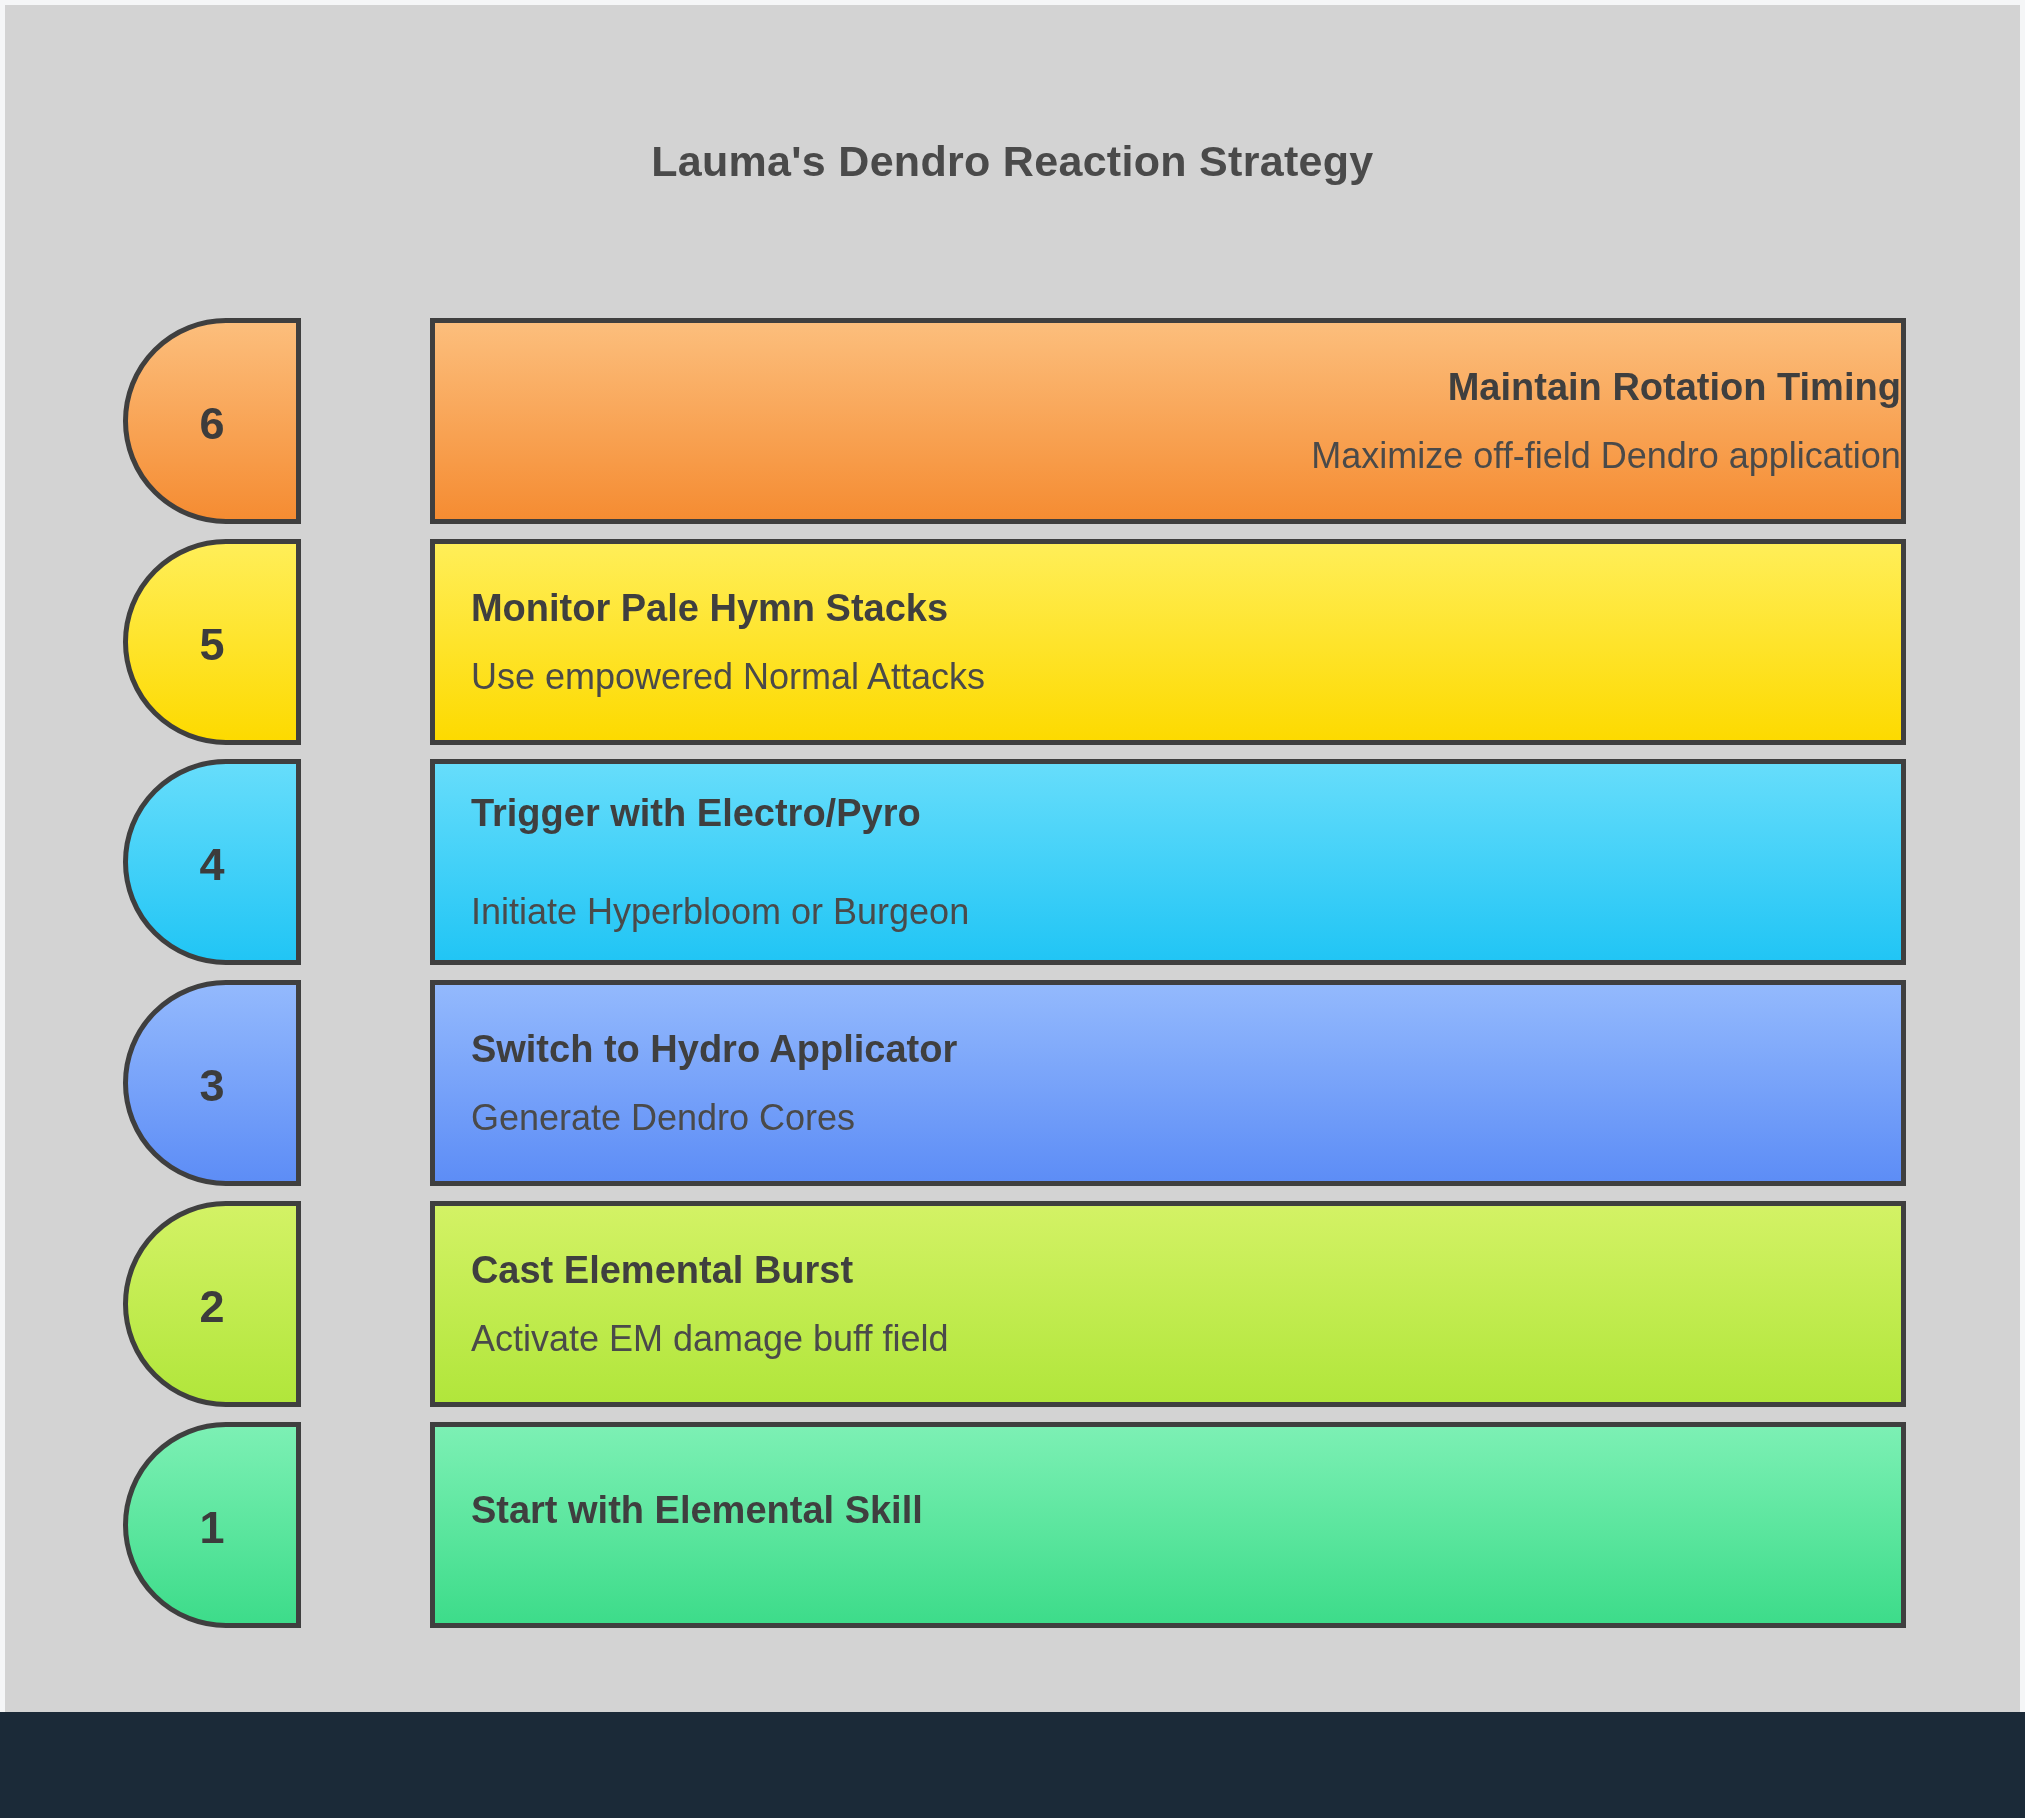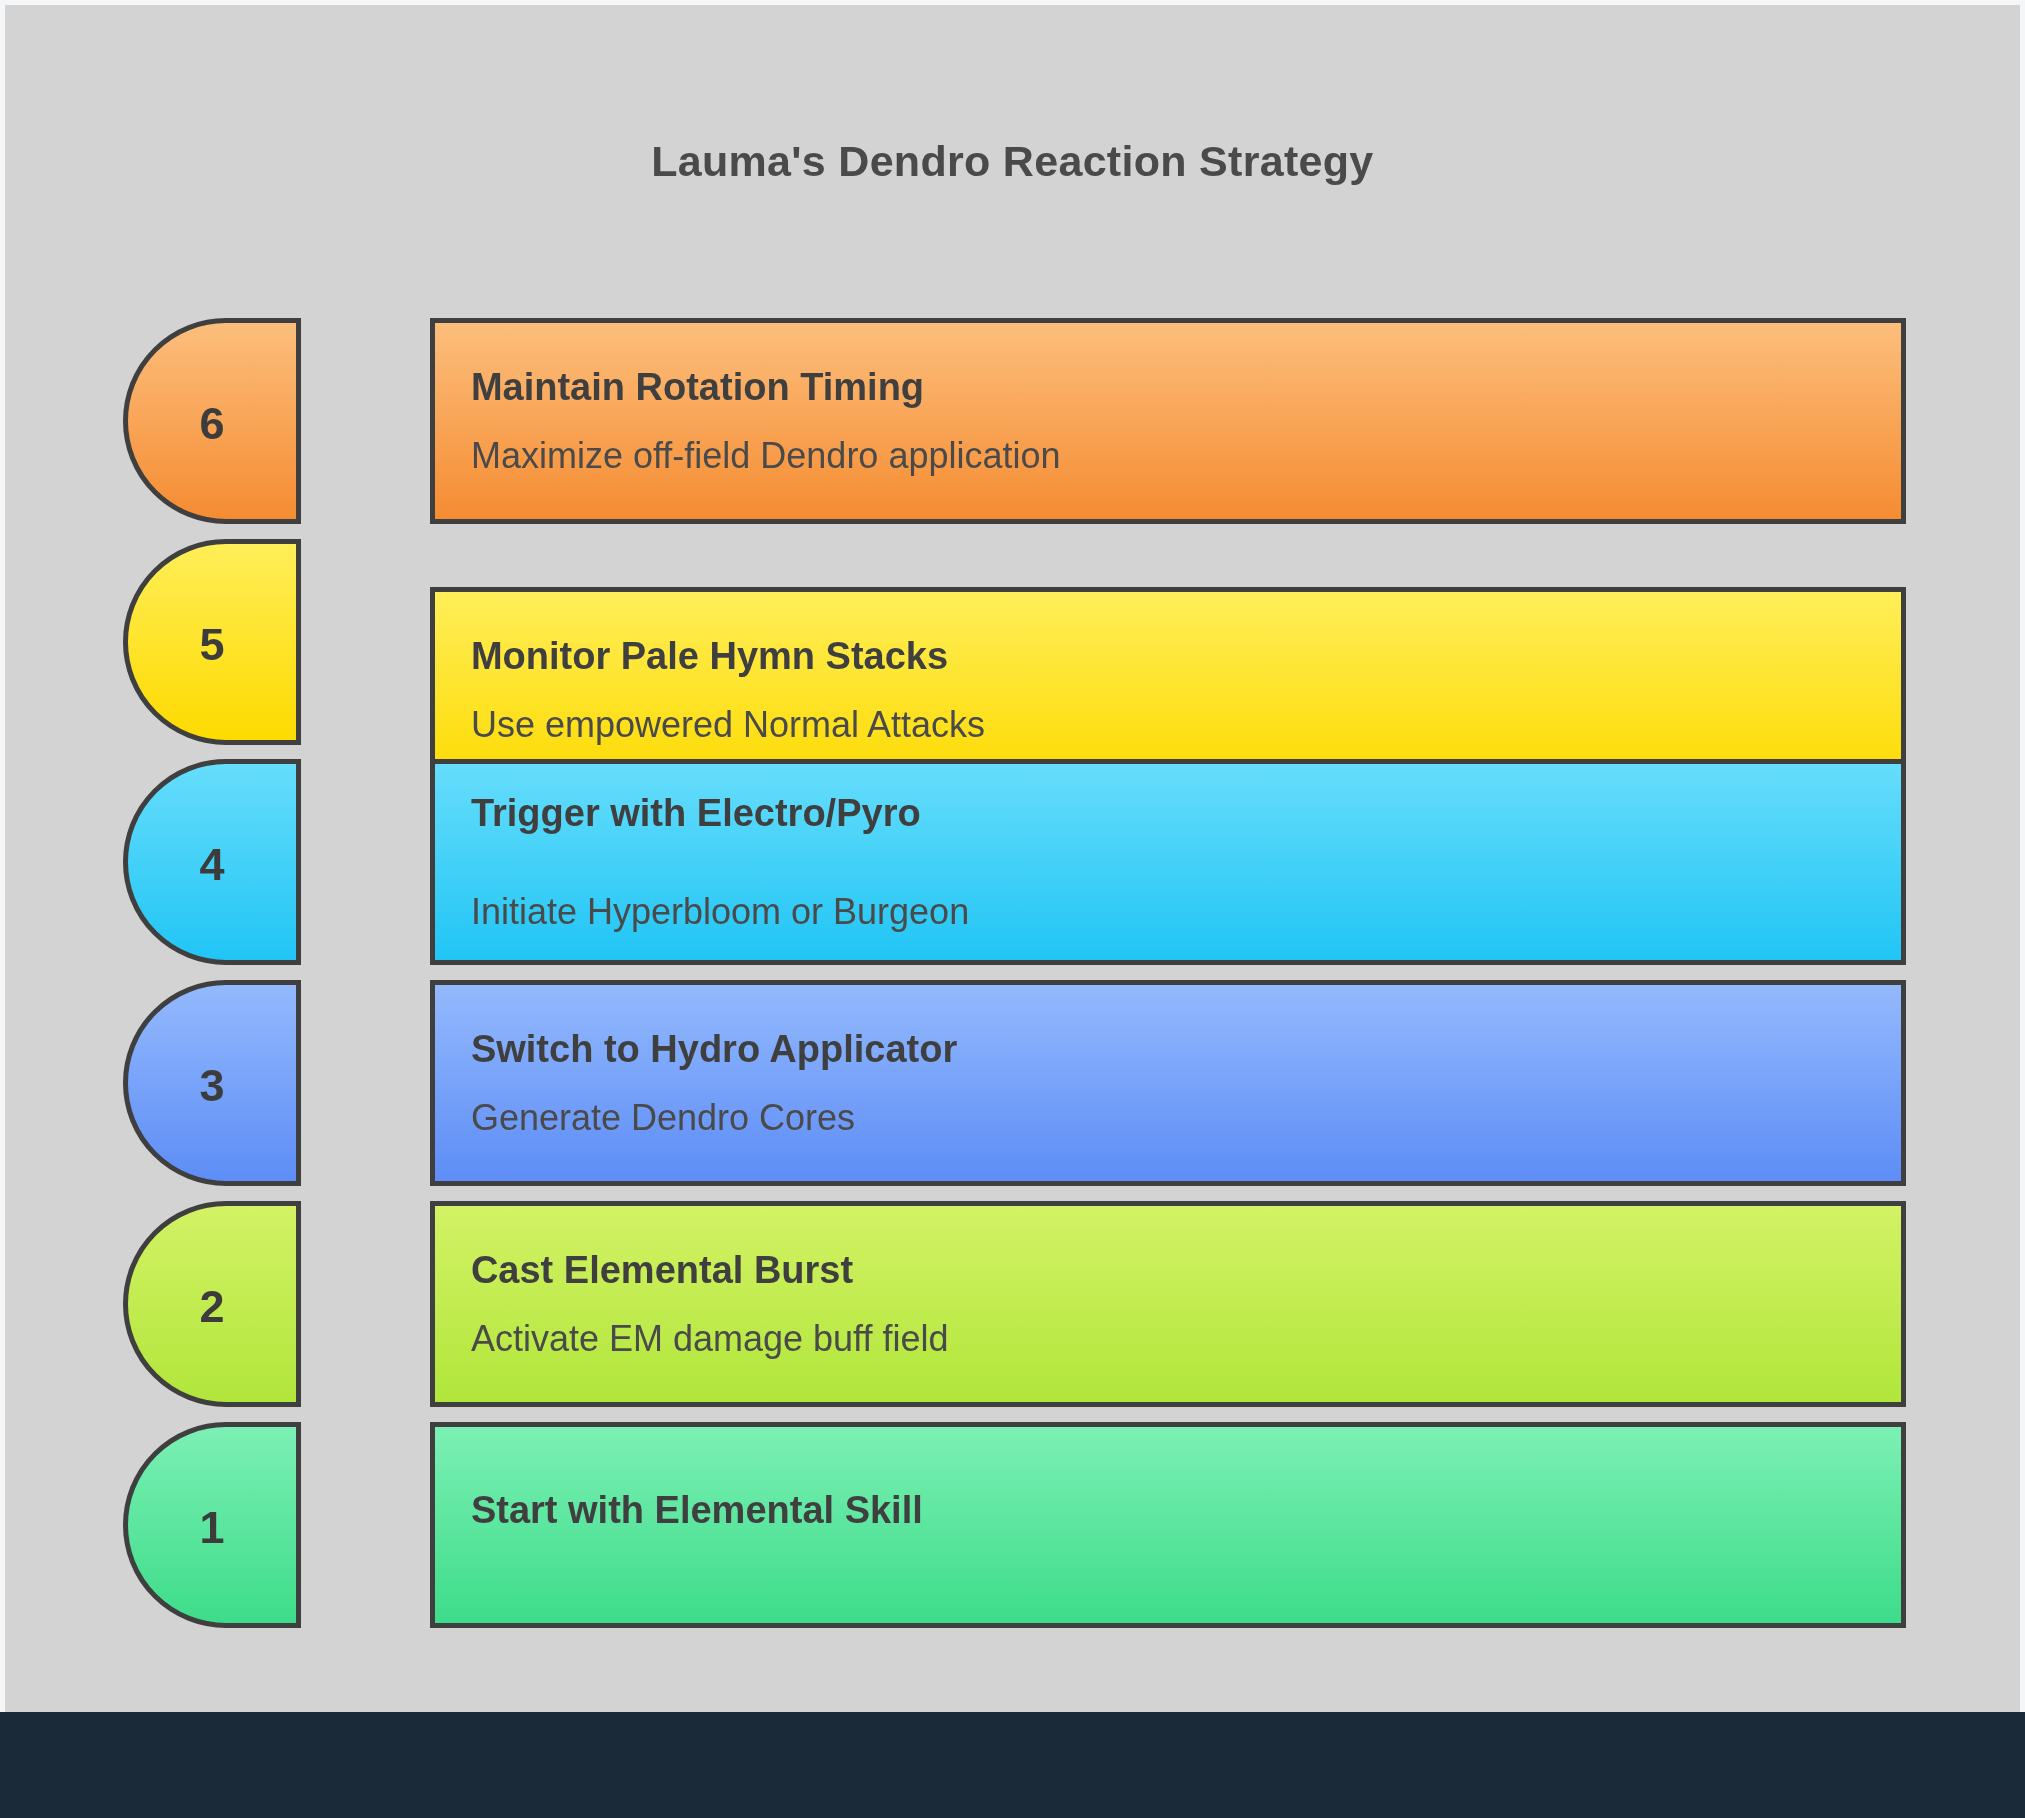--- a/index.html
+++ b/index.html
@@ -115,30 +115,30 @@
 
   <div id="panel">
 
     <div id="page-title">Lauma's Dendro Reaction Strategy</div>
 
     <div id="rows">
         <div class="row" style="top: 306px;">
           <div class="badge" style="background: linear-gradient(rgb(252, 190, 124) 0%, rgb(245, 140, 50) 100%);">
             <div class="badge-number">6</div>
           </div>
-          <div class="content" style="background: linear-gradient(rgb(252, 190, 124) 0%, rgb(245, 140, 50) 100%);">
+          <div class="content" style="background: linear-gradient(rgb(252, 190, 124) 0%, rgb(245, 140, 50) 100%); text-align: right;">
             <div class="content-title">Maintain Rotation Timing</div>
             <div class="content-sub">Maximize off-field Dendro application</div>
           </div>
         </div>
         <div class="row" style="top: 527px;">
           <div class="badge" style="background: linear-gradient(rgb(255, 238, 88) 0%, rgb(253, 218, 0) 100%);">
             <div class="badge-number">5</div>
           </div>
-          <div class="content" style="background: linear-gradient(rgb(255, 238, 88) 0%, rgb(253, 218, 0) 100%); margin-top: 48px;">
+          <div class="content" style="background: linear-gradient(rgb(255, 238, 88) 0%, rgb(253, 218, 0) 100%);">
             <div class="content-title">Monitor Pale Hymn Stacks</div>
             <div class="content-sub">Use empowered Normal Attacks</div>
           </div>
         </div>
         <div class="row" style="top: 747px;">
           <div class="badge" style="background: linear-gradient(rgb(102, 221, 251) 0%, rgb(33, 197, 245) 100%);">
             <div class="badge-number">4</div>
           </div>
           <div class="content" style="background: linear-gradient(rgb(102, 221, 251) 0%, rgb(33, 197, 245) 100%); gap: 30px;">
             <div class="content-title">Trigger with Electro/Pyro</div>

